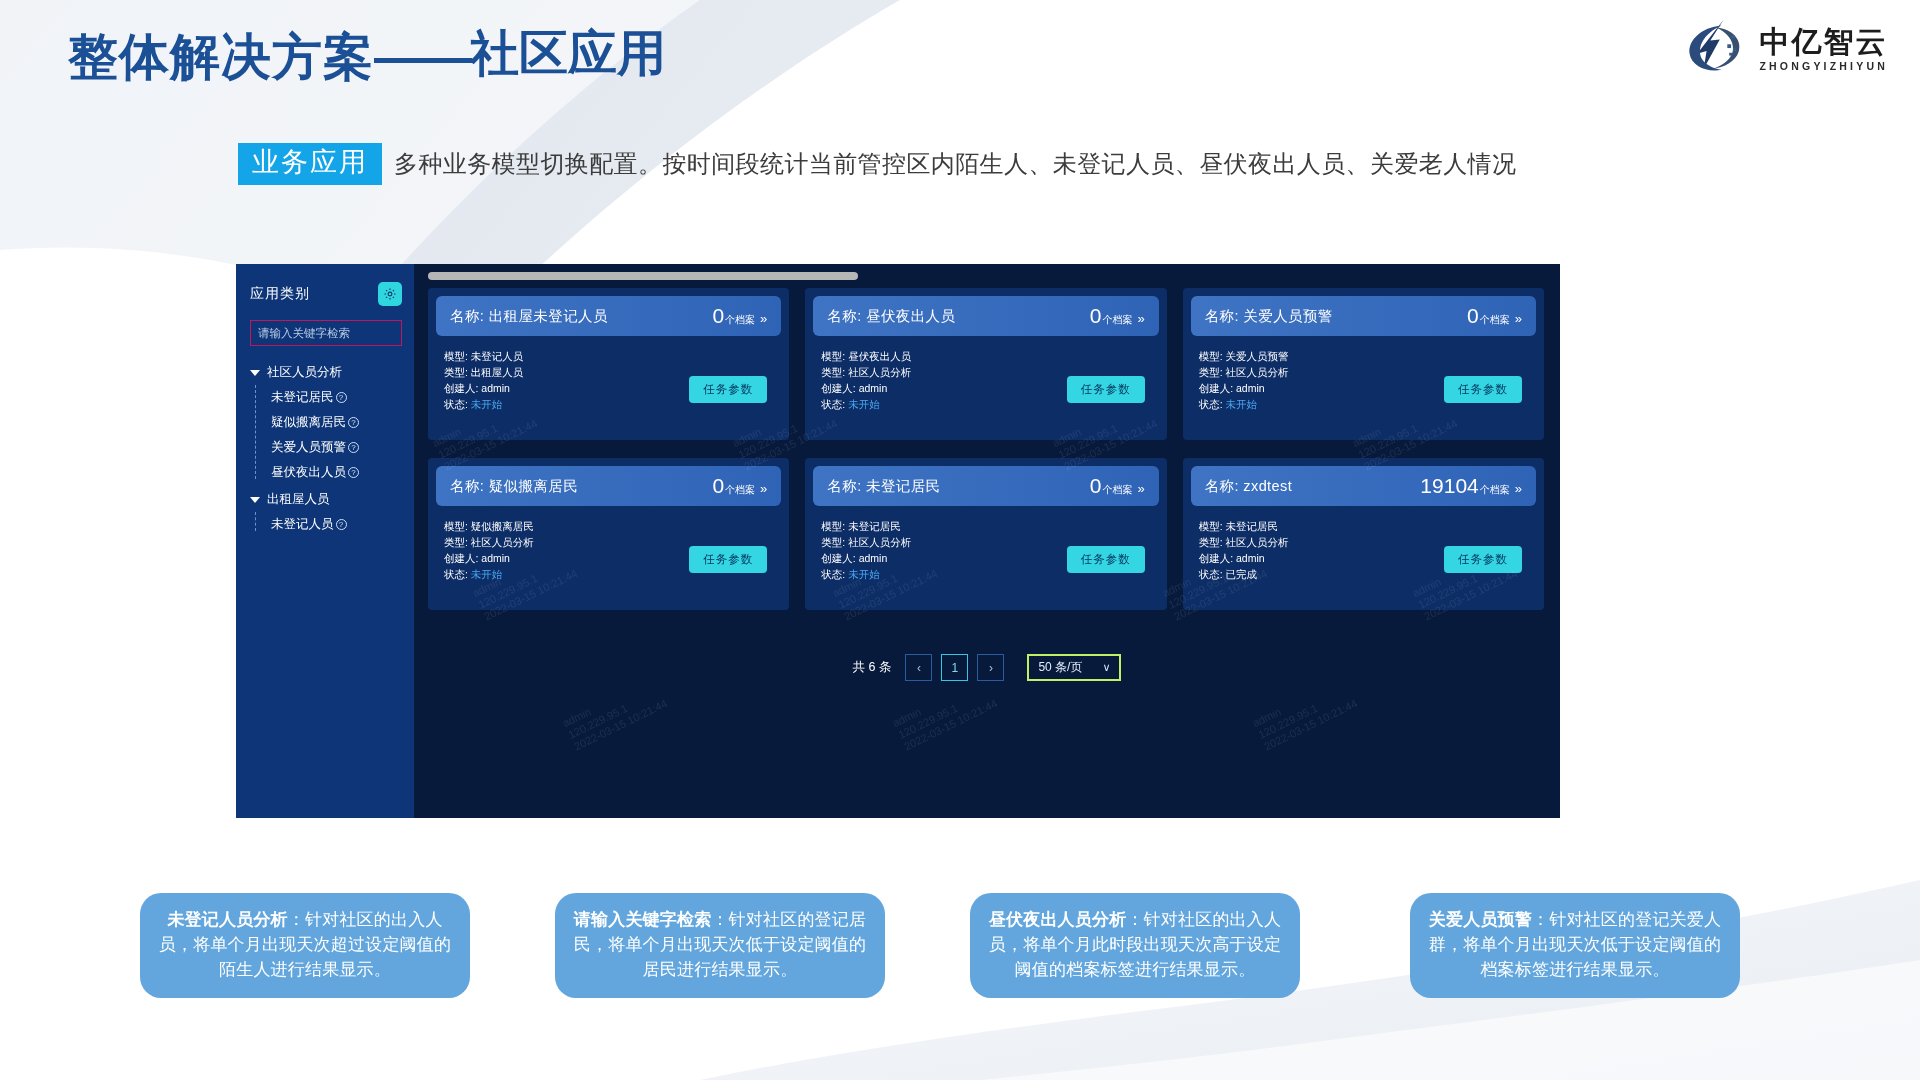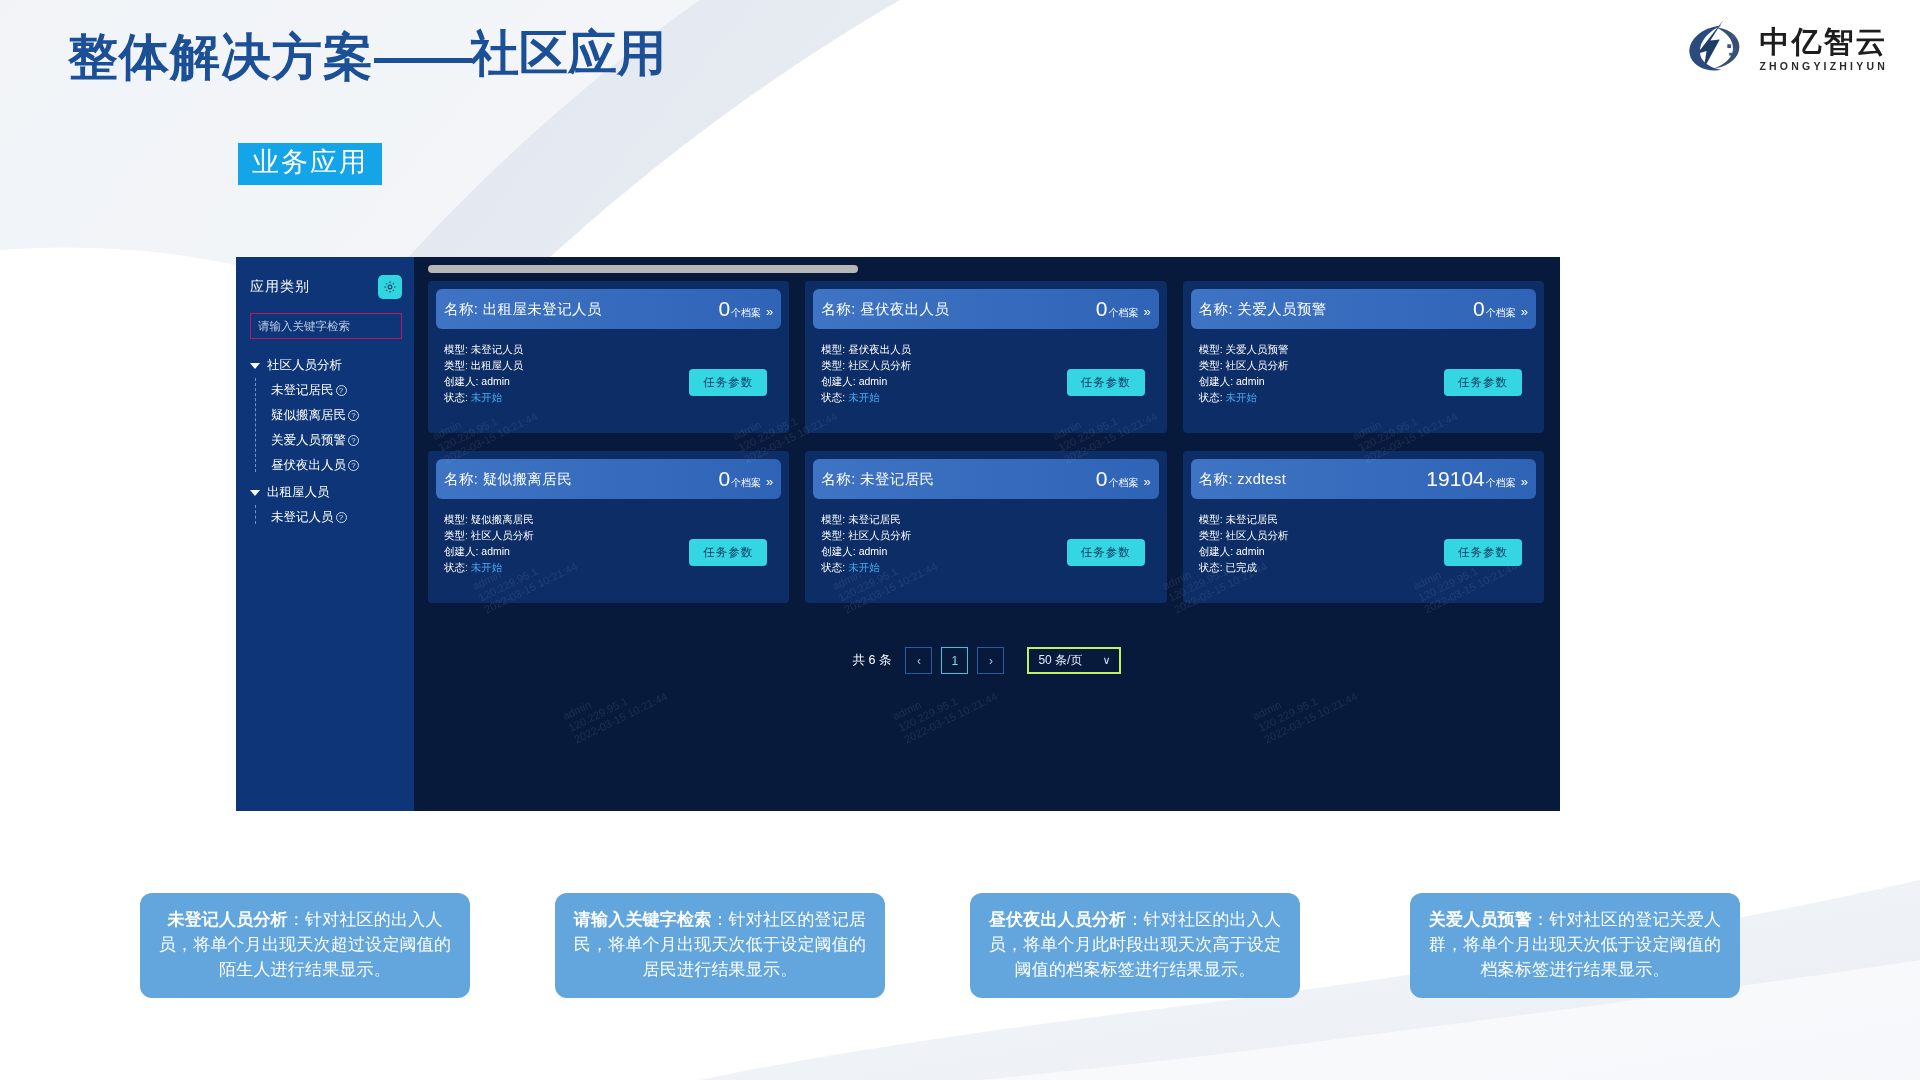--- a/index.html
+++ b/index.html
@@ -88,21 +88,21 @@
     margin-left: 12px;
     font-size: 24px;
     color: #3c3c3c;
     white-space: nowrap;
     letter-spacing: 0.4px;
   }
 
   
   .app-panel {
     position: absolute;
-    left: 236px; top: 257px;
+    left: 236px; top: 264px;
     width: 1324px; height: 554px;
     background: #081a3c;
     z-index: 4;
     display: flex;
     overflow: hidden;
   }
 
   
   .app-sidebar {
     width: 178px;
@@ -201,21 +201,21 @@
     border-radius: 4px;
     padding: 8px 8px 12px 8px;
     position: relative;
     height: 152px;
   }
   .card-header {
     background: linear-gradient(90deg, #3f74c4 0%, #2f63b6 100%);
     border-radius: 6px;
     height: 40px;
     display: flex; align-items: center; justify-content: space-between;
-    padding: 0 8px;
+    padding: 0 14px;
   }
   .card-name {
     color: #ffffff; font-size: 14.5px; letter-spacing: 0.4px;
     white-space: nowrap; overflow: hidden;
   }
   .card-count {
     color: #ffffff; display: flex; align-items: baseline; white-space: nowrap;
   }
   .card-count .num { font-size: 21px; }
   .card-count .unit { font-size: 10px; margin-left: 1px; }
@@ -289,21 +289,21 @@
 
   
   .callouts {
     position: absolute;
     left: 0; right: 0; top: 893px;
     display: flex;
     z-index: 5;
   }
   .callout {
     background: #62a6dd;
-    border-radius: 12px;
+    border-radius: 21px;
     color: #ffffff;
     width: 330px;
     padding: 14px 16px 16px 16px;
     text-align: center;
     font-size: 17px;
     line-height: 25px;
     letter-spacing: 0.2px;
   }
   .callout b { font-weight: bold; }
   .c1 { position: absolute; left: 140px; }
@@ -350,20 +350,21 @@
       <rect x="50" y="39" width="3" height="3" fill="#3a5a86"></rect>
     </svg>
     <div class="logo-text">
       <span class="logo-cn">中亿智云</span>
       <span class="logo-en">ZHONGYIZHIYUN</span>
     </div>
   </div>
 
   <div class="tagline">
     <span class="tag-badge">业务应用</span>
+    <span class="tag-desc">多种业务模型切换配置。按时间段统计当前管控区内陌生人、未登记人员、昼伏夜出人员、关爱老人情况</span>
   </div>
 
   <div class="app-panel">
 
     <div class="app-sidebar">
       <div class="sidebar-head">
         <span class="sidebar-title">应用类别</span>
         <span class="gear-btn">
           <svg width="14" height="14" viewBox="0 0 24 24" fill="none" stroke="#0c3a6b" stroke-width="2">
             <circle cx="12" cy="12" r="3.2"></circle>

